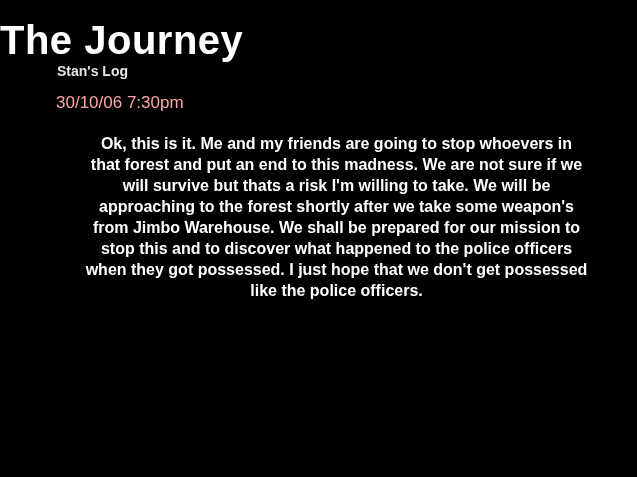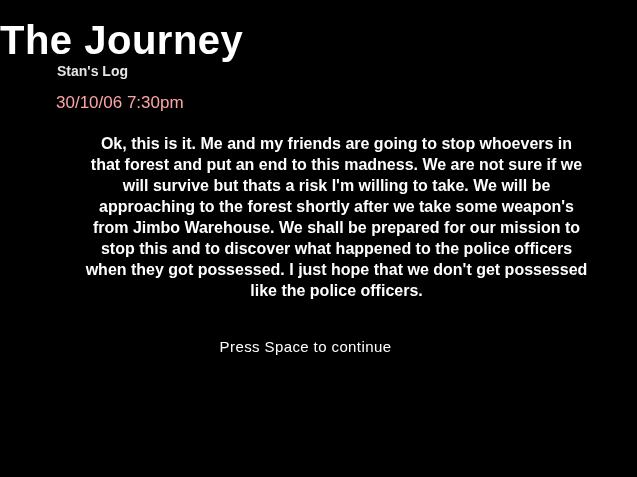--- a/index.html
+++ b/index.html
@@ -88,15 +88,14 @@
 <div id="screen">
 
   <div class="title">The Journey</div>
 
   <div class="log-label">Stan's Log</div>
 
   <div class="log-date">30/10/06 7:30pm</div>
 
   <div class="log-body">Ok, this is it. Me and my friends are going to stop whoevers in that forest and put an end to this madness. We are not sure if we will survive but thats a risk I'm willing to take. We will be approaching to the forest shortly after we take some weapon's from Jimbo Warehouse. We shall be prepared for our mission to stop this and to discover what happened to the police officers when they got possessed. I just hope that we don't get possessed like the police officers.</div>
 
-  <div class="continue-prompt">Press Space to continue</div>
 
 </div>
 
 </body></html>

